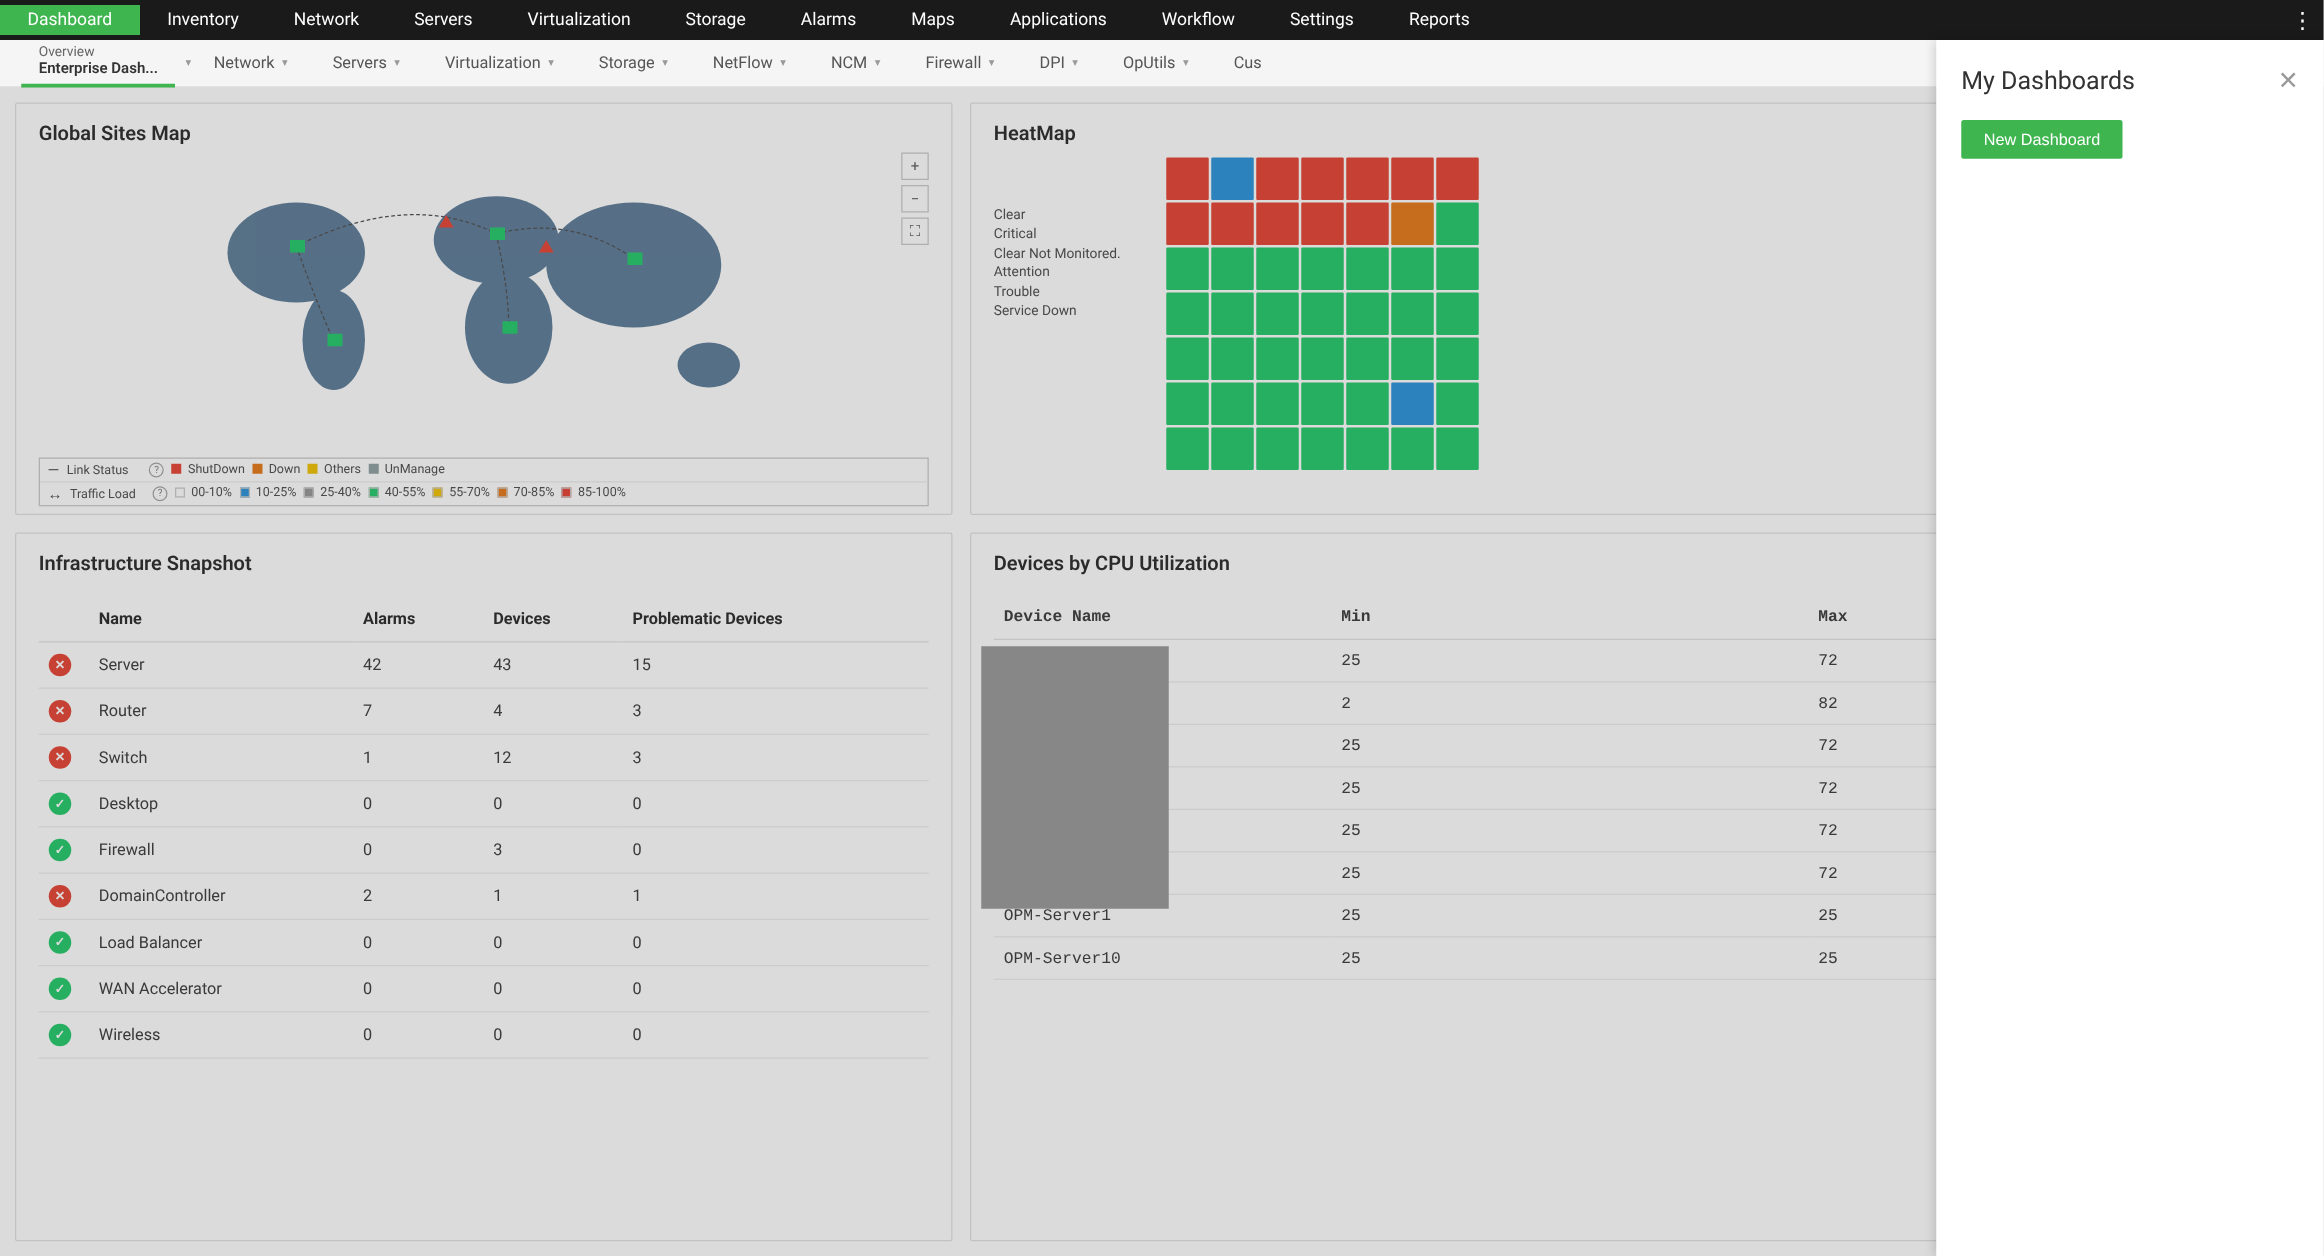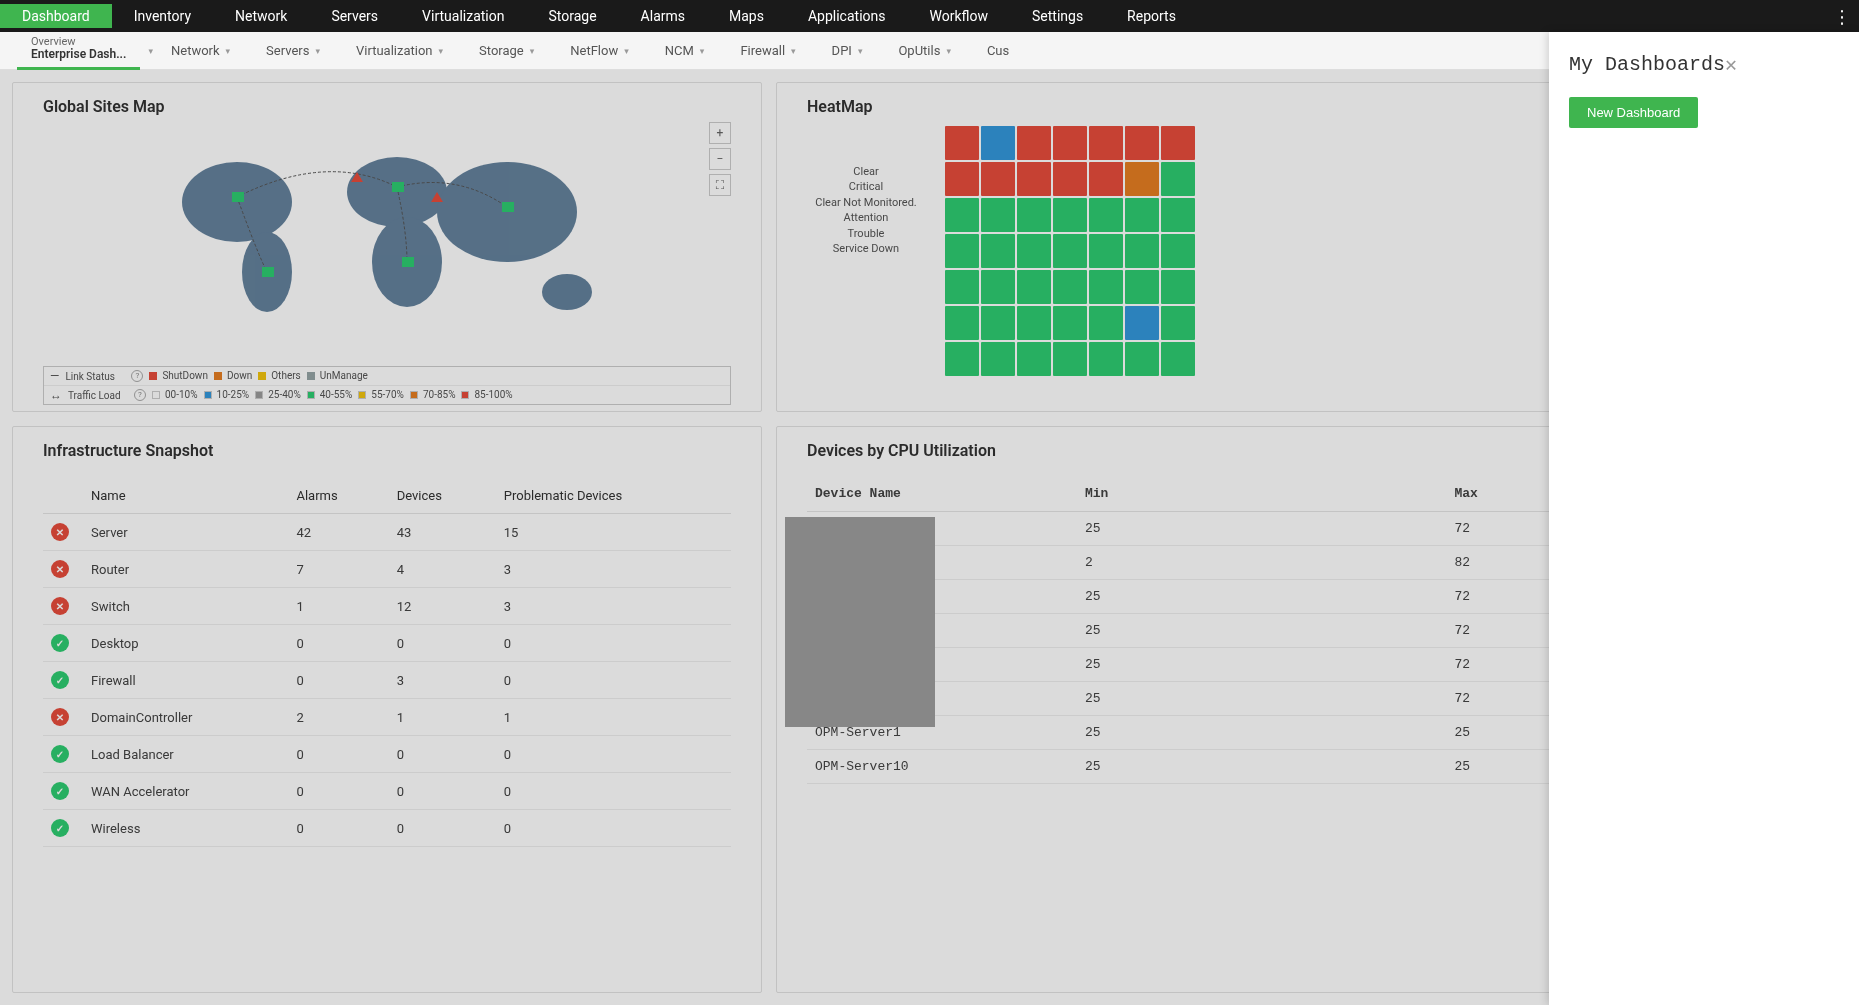--- a/index.html
+++ b/index.html
@@ -16,61 +16,61 @@
   .subnav-first { display:flex; flex-direction:column; justify-content:center; padding:0 14px; height:38px; border-bottom:3px solid #3fb54f; margin-right:8px; }
   .subnav-first .ov { font-size:11px; color:#666; line-height:1.1;}
   .subnav-first .ed { font-size:12px; color:#333; font-weight:600; line-height:1.1; max-width:110px; overflow:hidden; text-overflow:ellipsis; white-space:nowrap;}
   .subnav-item { color:#555; padding:0 18px; height:38px; display:flex; align-items:center; gap:6px; cursor:pointer; font-size:13px;}
   .chev { font-size:9px; color:#999; }
 
   
   .dash-area { position:relative; padding:12px; display:grid; grid-template-columns: 750px 1fr; grid-template-rows: 330px 1fr; gap:14px; height: calc(1005px - 70px); }
   .dim-overlay { position:absolute; inset:0; background:rgba(0,0,0,0.14); z-index:5; pointer-events:none; }
 
-  .widget { background:#fff; border:1px solid #e2e2e2; border-radius:2px; padding:14px 30px; overflow:hidden; }
+  .widget { background:#fff; border:1px solid #e2e2e2; border-radius:2px; padding:14px 18px; overflow:hidden; }
   .widget-title { font-size:16px; color:#333; font-weight:600; }
   .widget-sub { font-size:12px; color:#888; margin-top:2px; }
 
   
   .map-body { position:relative; height:240px; margin-top:6px; }
   .worldmap { width:520px; height:230px; margin:0 auto; position:relative; }
   .map-controls { position:absolute; right:0; top:0; display:flex; flex-direction:column; gap:4px;}
   .map-btn { width:22px; height:22px; border:1px solid #ccc; background:#fff; display:flex; align-items:center; justify-content:center; font-size:12px; color:#666; cursor:pointer;}
   .legend-box { border:1px solid #ccc; font-size:10px; color:#555; margin-top:4px; }
   .legend-row { display:flex; align-items:center; gap:6px; padding:2px 6px; border-bottom:1px solid #eee;}
   .legend-row:last-child { border-bottom:none;}
   .legend-label { width:60px; }
   .sw { width:8px; height:8px; display:inline-block; margin-right:2px;}
   .lg-item { display:inline-flex; align-items:center; gap:3px; margin-right:6px;}
   .help { display:inline-block; width:12px; height:12px; border:1px solid #aaa; border-radius:50%; text-align:center; line-height:10px; font-size:8px; color:#888;}
 
   
   .heat-body { display:flex; gap:20px; height:260px; margin-top:10px; }
   .donut-wrap { position:relative; width:230px; height:230px; flex-shrink:0;}
-  .donut-labels { font-size:11px; color:#555; text-align:center; line-height:1.4; padding-top:38px; width:118px;}
+  .donut-labels { font-size:11px; color:#555; text-align:left; line-height:1.4; padding-top:38px; width:118px;}
   .heat-grid { display:grid; grid-template-columns:repeat(7,34px); grid-auto-rows:34px; gap:2px; align-content:start;}
   .hc { border-radius:1px; }
 
   
   .infra-table { width:100%; margin-top:18px; border-collapse:collapse; font-size:13px; color:#444;}
-  .infra-table th { text-align:left; font-weight:400; color:#333; padding:10px 8px; border-bottom:1px solid #e5e5e5;}
+  .infra-table th { text-align:left; font-weight:700; color:#333; padding:10px 8px; border-bottom:1px solid #e5e5e5;}
   .infra-table td { padding:9px 8px; border-bottom:1px solid #eee;}
   .status-ic { width:18px; height:18px; border-radius:50%; display:inline-flex; align-items:center; justify-content:center; color:#fff; font-size:10px; font-weight:bold;}
   .st-bad { background:#e74c3c; }
   .st-ok  { background:#2ecc71; }
 
   
   .cpu-table { width:100%; margin-top:16px; border-collapse:collapse; font-size:13px; color:#444;font-family:Liberation Mono, monospace;}
   .cpu-table th { text-align:left; font-weight:600; padding:10px 8px; border-bottom:1px solid #e5e5e5;}
   .cpu-table td { padding:9px 8px; border-bottom:1px solid #eee;}
   .grey-block { position:absolute; width:150px; height:210px; background:#9e9e9e; }
 
   
   .side-panel { position:absolute; top:32px; right:0; width:310px; height:calc(1005px - 32px); background:#fff; box-shadow:-2px 0 8px rgba(0,0,0,0.15); z-index:10; padding:20px;}
-  .sp-header { display:flex; align-items:center; margin-bottom:20px;font-family:Liberation Mono, monospace;}
+  .sp-header { display:flex; justify-content:space-between; align-items:center; margin-bottom:20px;}
   .sp-title { font-size:20px; color:#333; font-weight:400;}
   .sp-close { font-size:20px; color:#999; cursor:pointer; font-weight:300;}
   .new-dash-btn { background:#3fb54f; color:#fff; border:none; padding:8px 18px; font-size:13px; cursor:pointer; border-radius:2px;}
   .dash-row { display:flex; justify-content:space-between; align-items:center; padding:10px 4px; margin-top:12px;}
   .dash-actions { display:flex; gap:4px; border:3px solid #e60000; padding:3px 5px;}
   .da-ic { width:14px; height:14px; color:#aaa; cursor:pointer;}
 </style>
 </head>
 <body>
 

